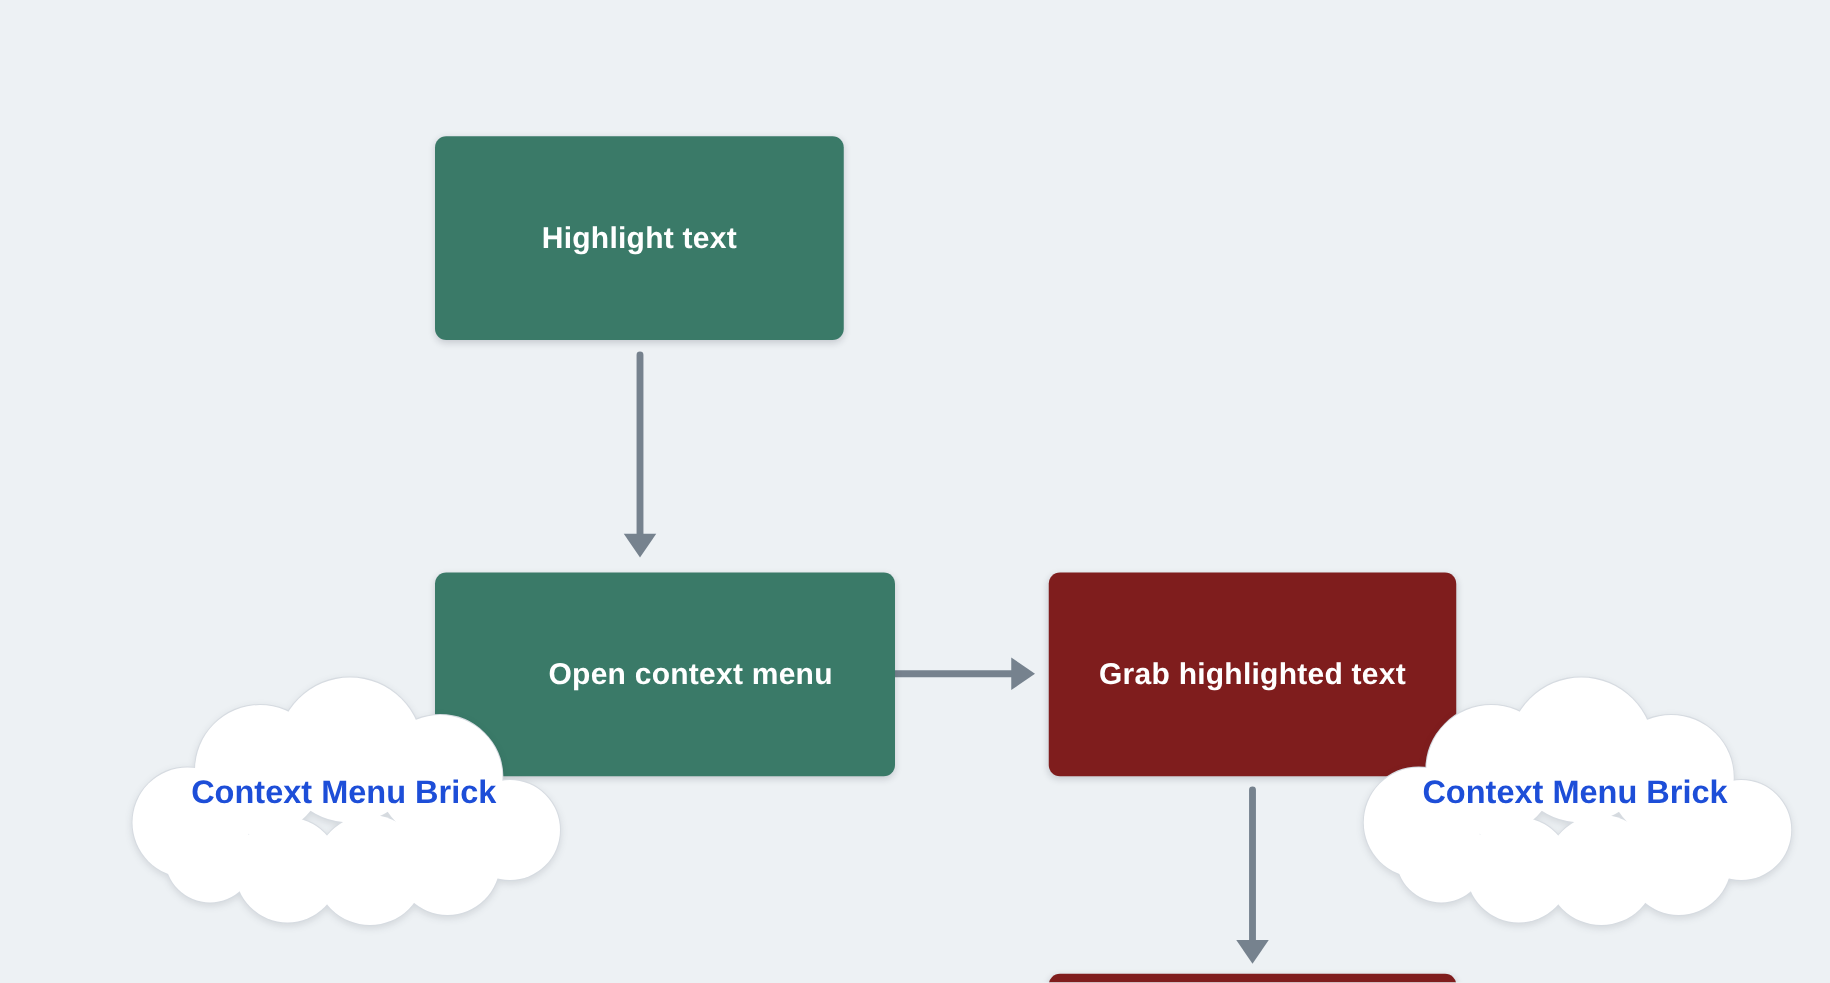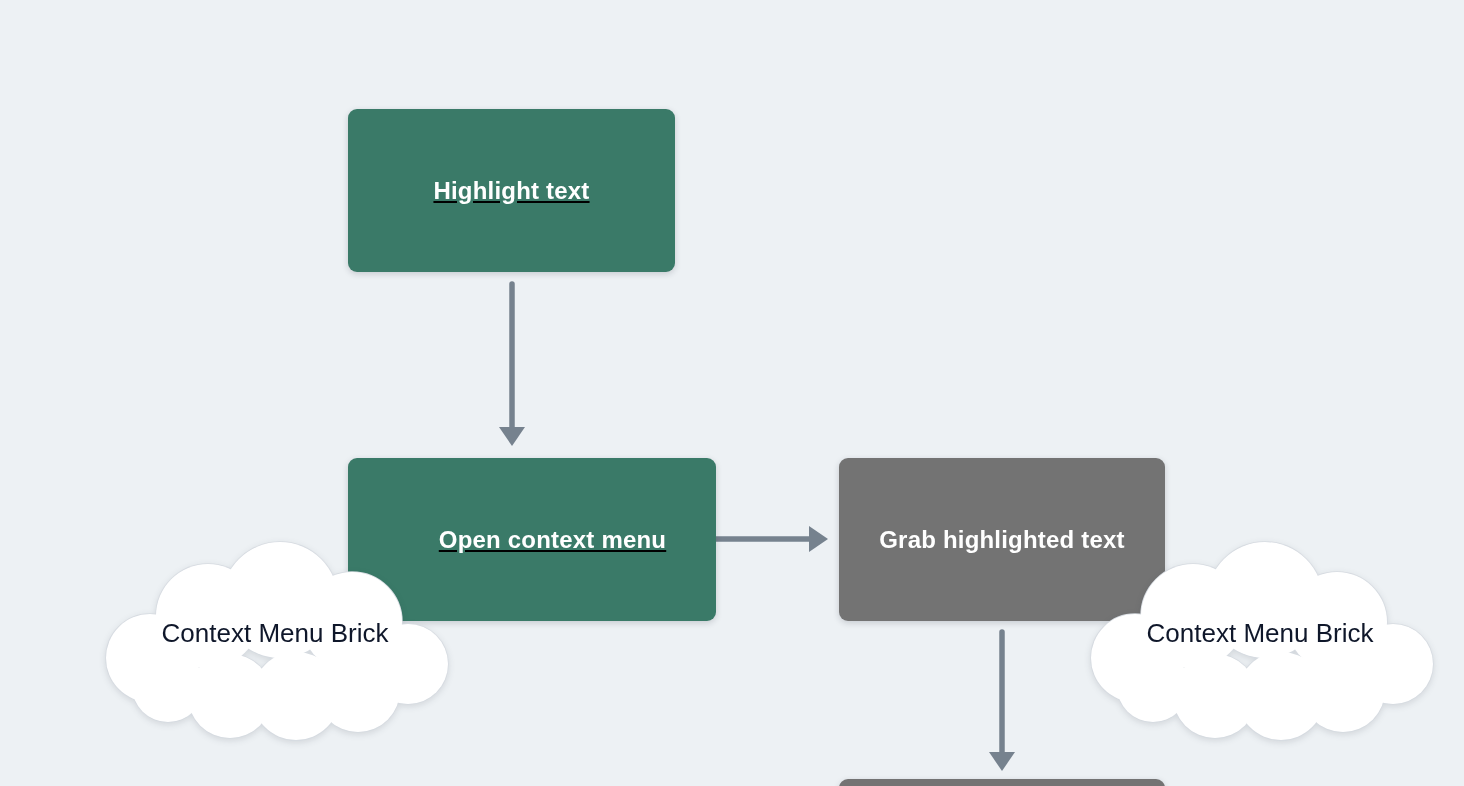--- a/index.html
+++ b/index.html
@@ -24,22 +24,22 @@
   }
   .edge-head { fill: #76828e; }
   .node {
     position: absolute;
     border-radius: 9px;
     display: flex;
     align-items: center;
     justify-content: center;
     box-shadow: 0 2px 6px rgba(25,35,50,0.18);
   }
-  .node-green { background: #3a7a68; text-decoration: underline; }
-  .node-purple { background: #737373; }
+  .node-green { background: #3a7a68; }
+  .node-purple { background: #7f1d1d; }
   .node-label {
     color: #ffffff;
     font-size: 24px;
     font-weight: 700;
     letter-spacing: 0.2px;
     white-space: nowrap;
   }
   .cloud {
     position: absolute;
     width: 350px;
@@ -53,22 +53,22 @@
   }
   .cloud-stroke { fill: #ffffff; stroke: #d6dbe1; stroke-width: 1.5; }
   .cloud-fill { fill: #ffffff; }
   .cloud-label {
     position: absolute;
     left: 0; top: 0; right: 0; bottom: 18px;
     display: flex;
     align-items: center;
     justify-content: center;
     font-size: 26px;
-    font-weight: 400;
-    color: #0f172a;
+    font-weight: 700;
+    color: #1d4ed8;
     white-space: nowrap;
   }
   .defs-holder { position: absolute; width: 0; height: 0; overflow: hidden; }
 </style>
 </head>
 <body>
 
 <svg class="defs-holder" aria-hidden="true">
   <defs>
     <g id="cloud-blob">

